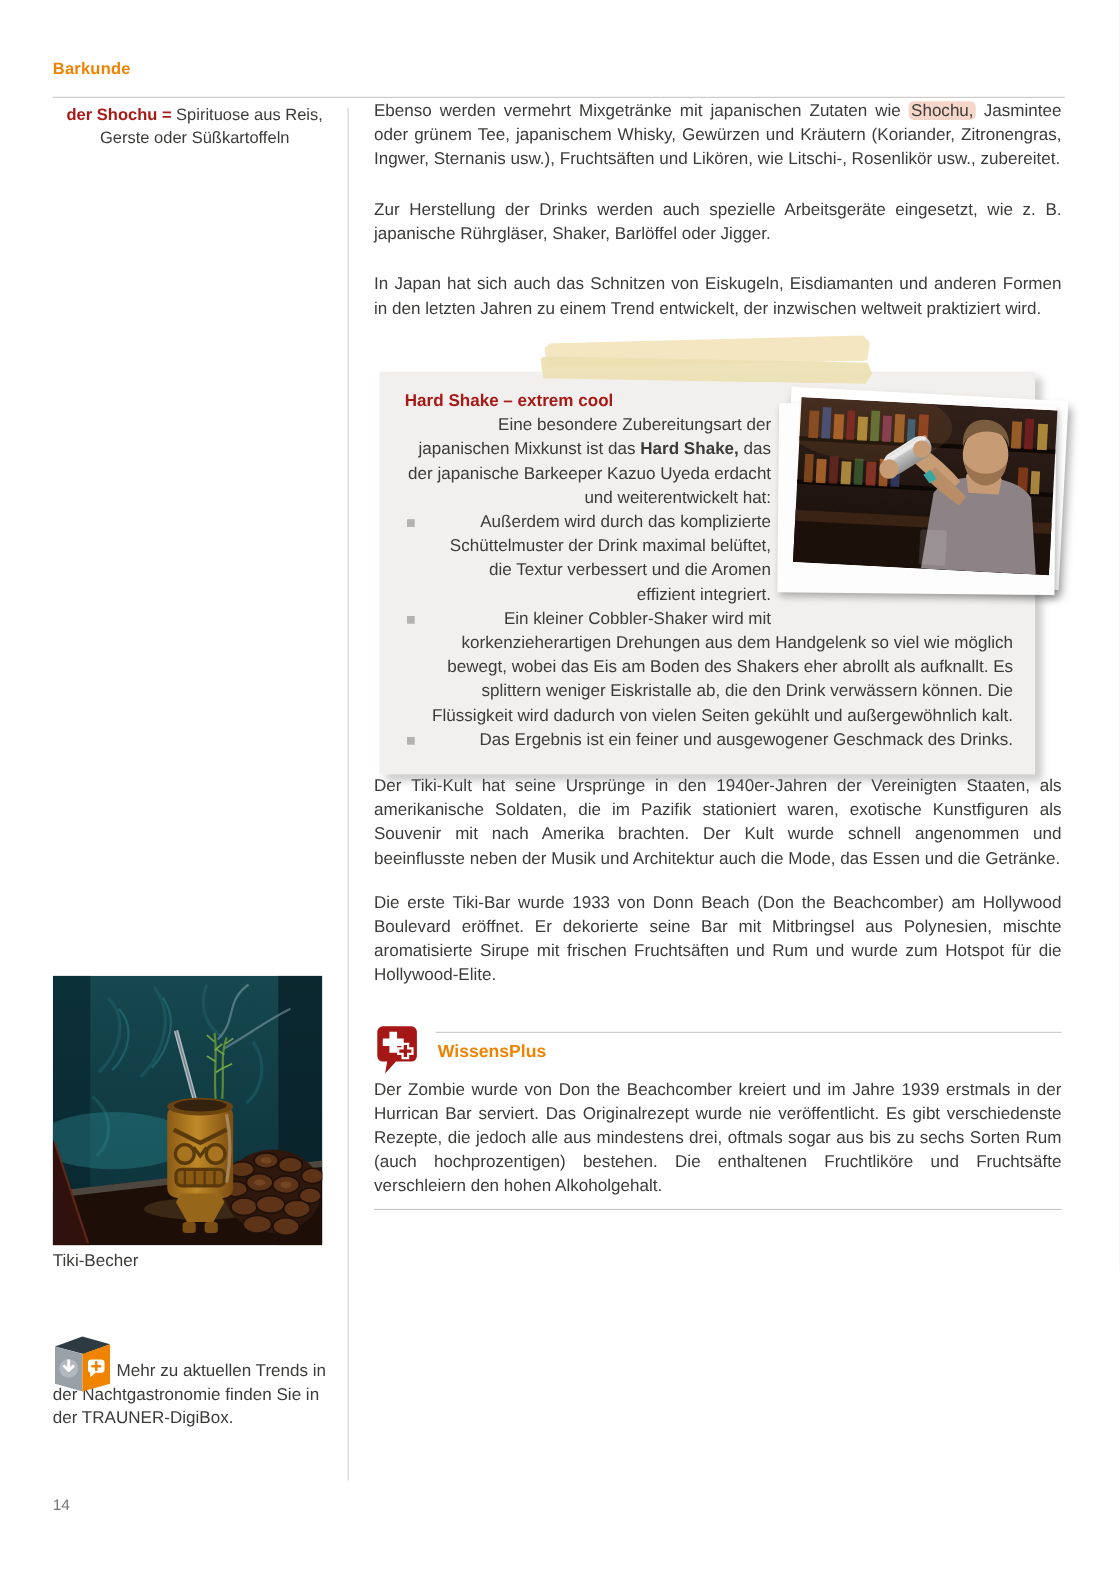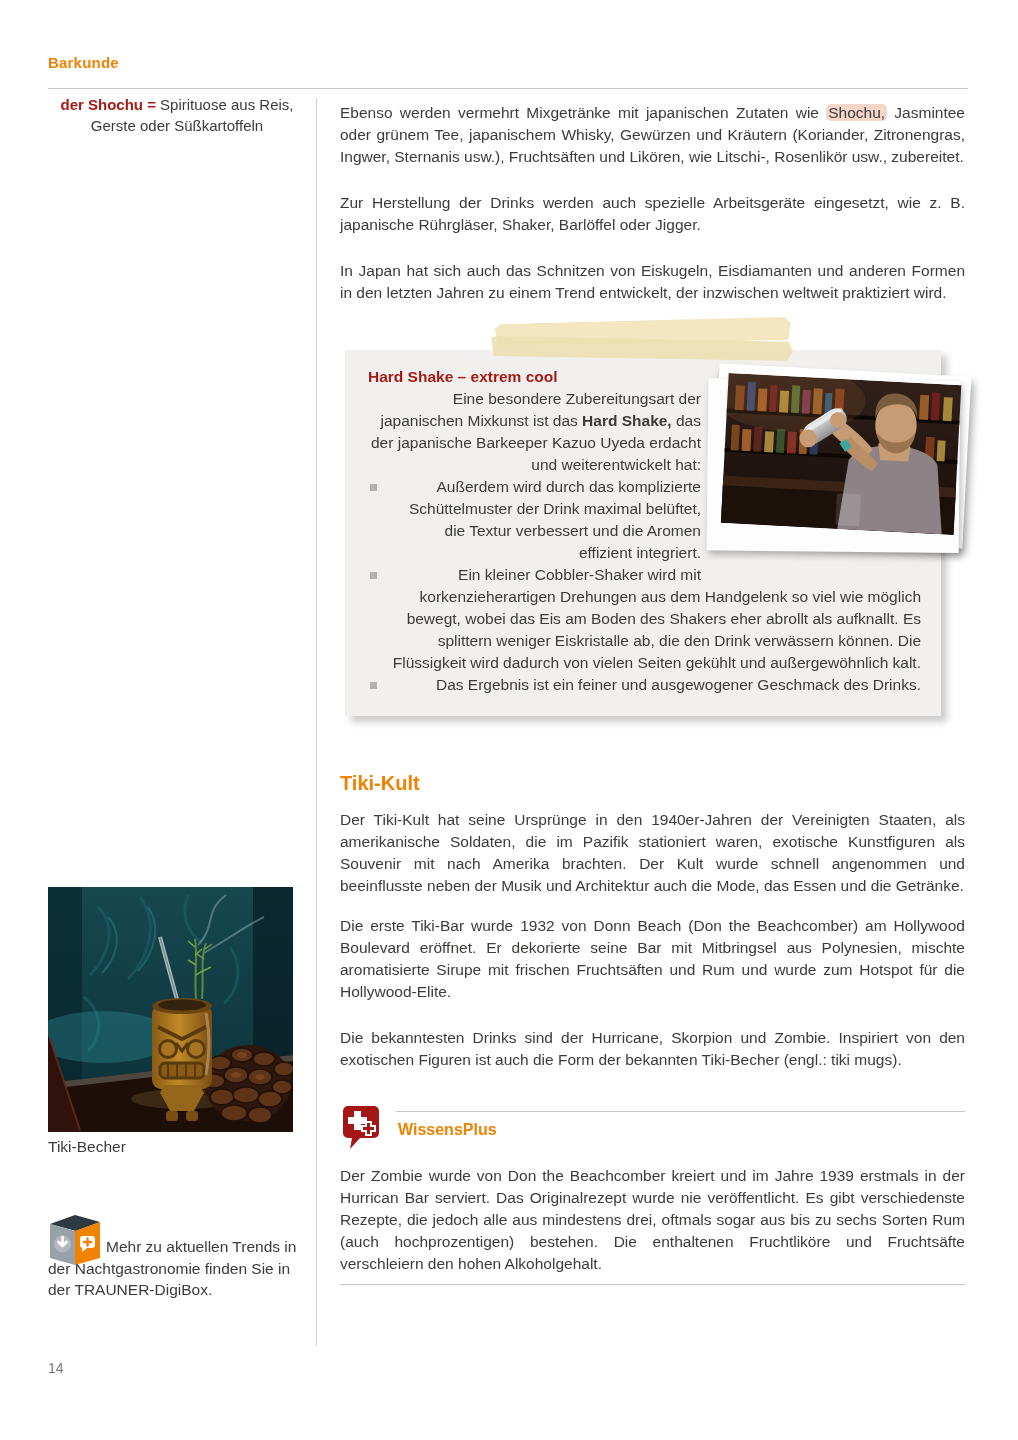--- a/index.html
+++ b/index.html
@@ -26,21 +26,21 @@
     color:var(--accent_orange);letter-spacing:.2px;
   }
   .header-rule{position:absolute;left:48px;top:88px;width:920px;border-top:1px solid var(--rule_gray);}
   
   .margin-note{position:absolute;left:48px;top:94px;width:258px;font-size:15px;line-height:21px;text-align:center;}
   .margin-note .term{color:var(--accent_red);font-weight:700;}
   .v-divider{position:absolute;left:316px;top:98px;height:1248px;border-left:1px solid #d2d2d1;}
   
   .main-col{position:absolute;left:340px;top:90px;width:625px;}
   p.body-text{font-size:15.5px;line-height:22px;color:var(--text_dark);}
-  .justify{text-align:justify;margin-top:12px;}
+  .justify{text-align:justify;}
   .mb{margin-bottom:24px;}
   .hl{background:var(--highlight_pink);border-radius:5px;padding:0 2px;}
   
   .hard-shake-box{
     position:relative;margin:46px 0 0 5px;width:596px;background:var(--box_bg);
     padding:18px 20px 20px 23px;box-shadow:6px 6px 7px rgba(110,110,110,.35);
   }
   .tape{position:absolute;left:150px;top:-30px;width:296px;height:24px;background:var(--tape_beige);
     transform:rotate(-1.6deg);opacity:.96;z-index:3;
     clip-path:polygon(0 18%,2% 0,98% 4%,100% 30%,99% 100%,1% 92%);}
@@ -171,25 +171,23 @@
 
       <h3 class="box-title">Hard Shake – extrem cool</h3>
       <p><span>Eine besondere Zubereitungsart der japanischen Mixkunst ist das </span><strong>Hard Shake,</strong><span> das der japanische Barkeeper Kazuo Uyeda erdacht und weiterentwickelt hat:</span></p>
       <ul>
         <li>Außerdem wird durch das komplizierte Schüttelmuster der Drink maximal belüftet, die Textur verbessert und die Aromen effizient integriert.</li>
         <li>Ein kleiner Cobbler-Shaker wird mit korkenzieherartigen Drehungen aus dem Handgelenk so viel wie möglich bewegt, wobei das Eis am Boden des Shakers eher abrollt als aufknallt. Es splittern weniger Eiskristalle ab, die den Drink verwässern können. Die Flüssigkeit wird dadurch von vielen Seiten gekühlt und außergewöhnlich kalt.</li>
         <li>Das Ergebnis ist ein feiner und ausgewogener Geschmack des Drinks.</li>
       </ul>
     </section>
 
-    <h2 class="tiki-heading">Tiki-Kult</h2>
 
     <p class="body-text justify" style="margin-bottom:18px;">Der Tiki-Kult hat seine Ursprünge in den 1940er-Jahren der Vereinigten Staaten, als amerikanische Soldaten, die im Pazifik stationiert waren, exotische Kunstfiguren als Souvenir mit nach Amerika brachten. Der Kult wurde schnell angenommen und beeinflusste neben der Musik und Architektur auch die Mode, das Essen und die Getränke.</p>
-    <p class="body-text justify mb">Die erste Tiki-Bar wurde 1932 von Donn Beach (Don the Beachcomber) am Hollywood Boulevard eröffnet. Er dekorierte seine Bar mit Mitbringsel aus Polynesien, mischte aromatisierte Sirupe mit frischen Fruchtsäften und Rum und wurde zum Hotspot für die Hollywood-Elite.</p>
-    <p class="body-text justify">Die bekanntesten Drinks sind der Hurricane, Skorpion und Zombie. Inspiriert von den exotischen Figuren ist auch die Form der bekannten Tiki-Becher (engl.: tiki mugs).</p>
+    <p class="body-text justify mb">Die erste Tiki-Bar wurde 1933 von Donn Beach (Don the Beachcomber) am Hollywood Boulevard eröffnet. Er dekorierte seine Bar mit Mitbringsel aus Polynesien, mischte aromatisierte Sirupe mit frischen Fruchtsäften und Rum und wurde zum Hotspot für die Hollywood-Elite.</p>
 
     <section class="wissensplus">
       <div class="wp-head">
         <div class="wp-icon">
           <svg width="44" height="46" viewBox="0 0 44 46" aria-hidden="true">
             <path d="M6,1 h26 a5,5 0 0 1 5,5 v22 a5,5 0 0 1 -5,5 h-14 l-10,11 l2,-11 h-4 a5,5 0 0 1 -5,-5 v-22 a5,5 0 0 1 5,-5 z" fill="#a51716"></path>
             <path d="M12,6 h7 v6 h6 v7 h-6 v6 h-7 v-6 h-6 v-7 h6 z" fill="#ffffff"></path>
             <path d="M24,17 h5 v4 h4 v5 h-4 v4 h-5 v-4 h-4 v-5 h4 z" fill="#a51716" stroke="#ffffff" stroke-width="2"></path>
           </svg>
         </div>

